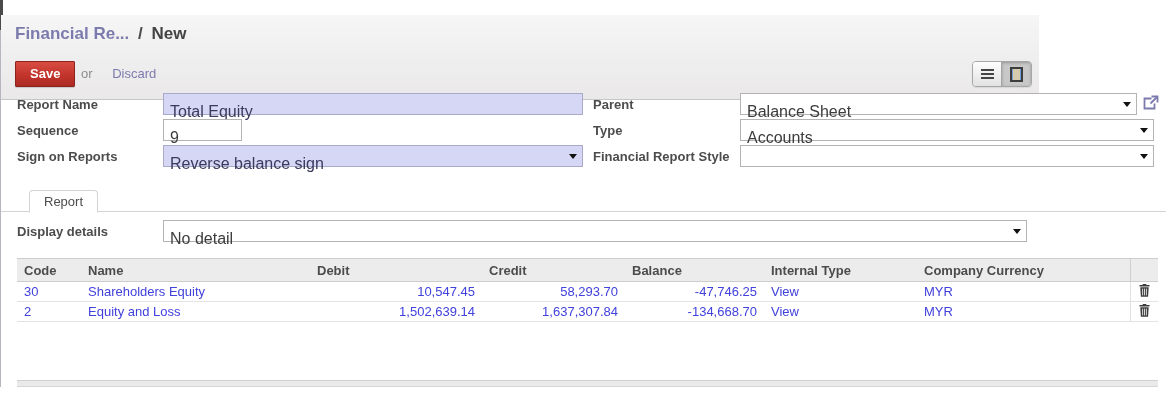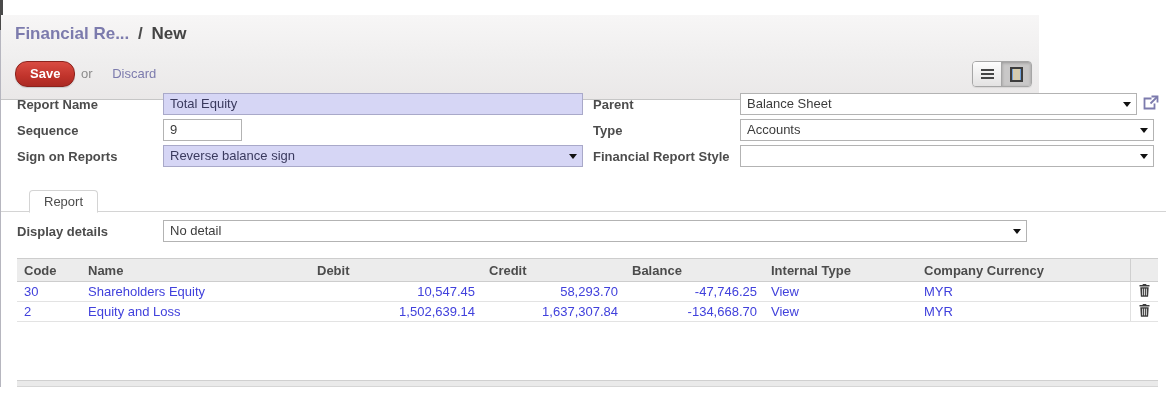--- a/index.html
+++ b/index.html
@@ -23,21 +23,21 @@
   }
   .breadcrumb { position: absolute; left: 14px; top: 9px; font-size: 17px; font-weight: bold; }
   .breadcrumb .bc-link { color: #7c7bad; cursor: pointer; }
   .breadcrumb .bc-sep { color: #4c4c4c; padding: 0 4px; }
   .breadcrumb .bc-current { color: #444444; }
 
   .save-btn {
     position: absolute; left: 14px; top: 46px;
     padding: 4px 14px 5px 14px;
     background: linear-gradient(180deg, #d94c42 0%, #c0332b 60%, #ab2a23 100%);
-    border: 1px solid #8c231d; border-radius: 12px;
+    border: 1px solid #8c231d; border-radius: 1px;
     color: #ffffff; font-weight: bold; font-size: 13px;
     cursor: pointer;
     box-shadow: 0 1px 1px rgba(0,0,0,.15);
   }
   .or-discard { position: absolute; left: 80px; top: 51px; }
   .or-text { color: #8b8b8b; }
   .discard-link { color: #7c7bad; cursor: pointer; margin-left: 16px; }
 
   .view-switcher {
     position: absolute; right: 7px; top: 46px;
@@ -52,21 +52,21 @@
   .icon-form-rect {
     display: inline-block; width: 13px; height: 15px;
     border: 2px solid #3d3d3d; background: #d5ccae;
     box-shadow: inset 1px 0 0 #6f9fd8, inset -1px 0 0 #6f9fd8;
   }
 
   
   .field-label { position: absolute; font-weight: bold; color: #4c4c4c; white-space: nowrap; }
   .fld {
     position: absolute; height: 22px; border: 1px solid #b3b3b3; background: #ffffff;
-    font-size: 13px; color: #3c3c3c; padding: 2px 6px; line-height: 16px;
+    font-size: 16px; color: #3c3c3c; padding: 10px 6px; line-height: 16px;
     font-family: "Liberation Sans", sans-serif;
   }
   .fld.required { background: #d6d6f5; border-color: #a9a9c9; color: #3a3a5e; }
   .fld-select { cursor: pointer; }
   .caret {
     position: absolute; right: 5px; top: 8px; width: 0; height: 0;
     border-left: 4px solid transparent; border-right: 4px solid transparent;
     border-top: 5px solid #111111;
   }
   .ext-link { position: absolute; cursor: pointer; }

